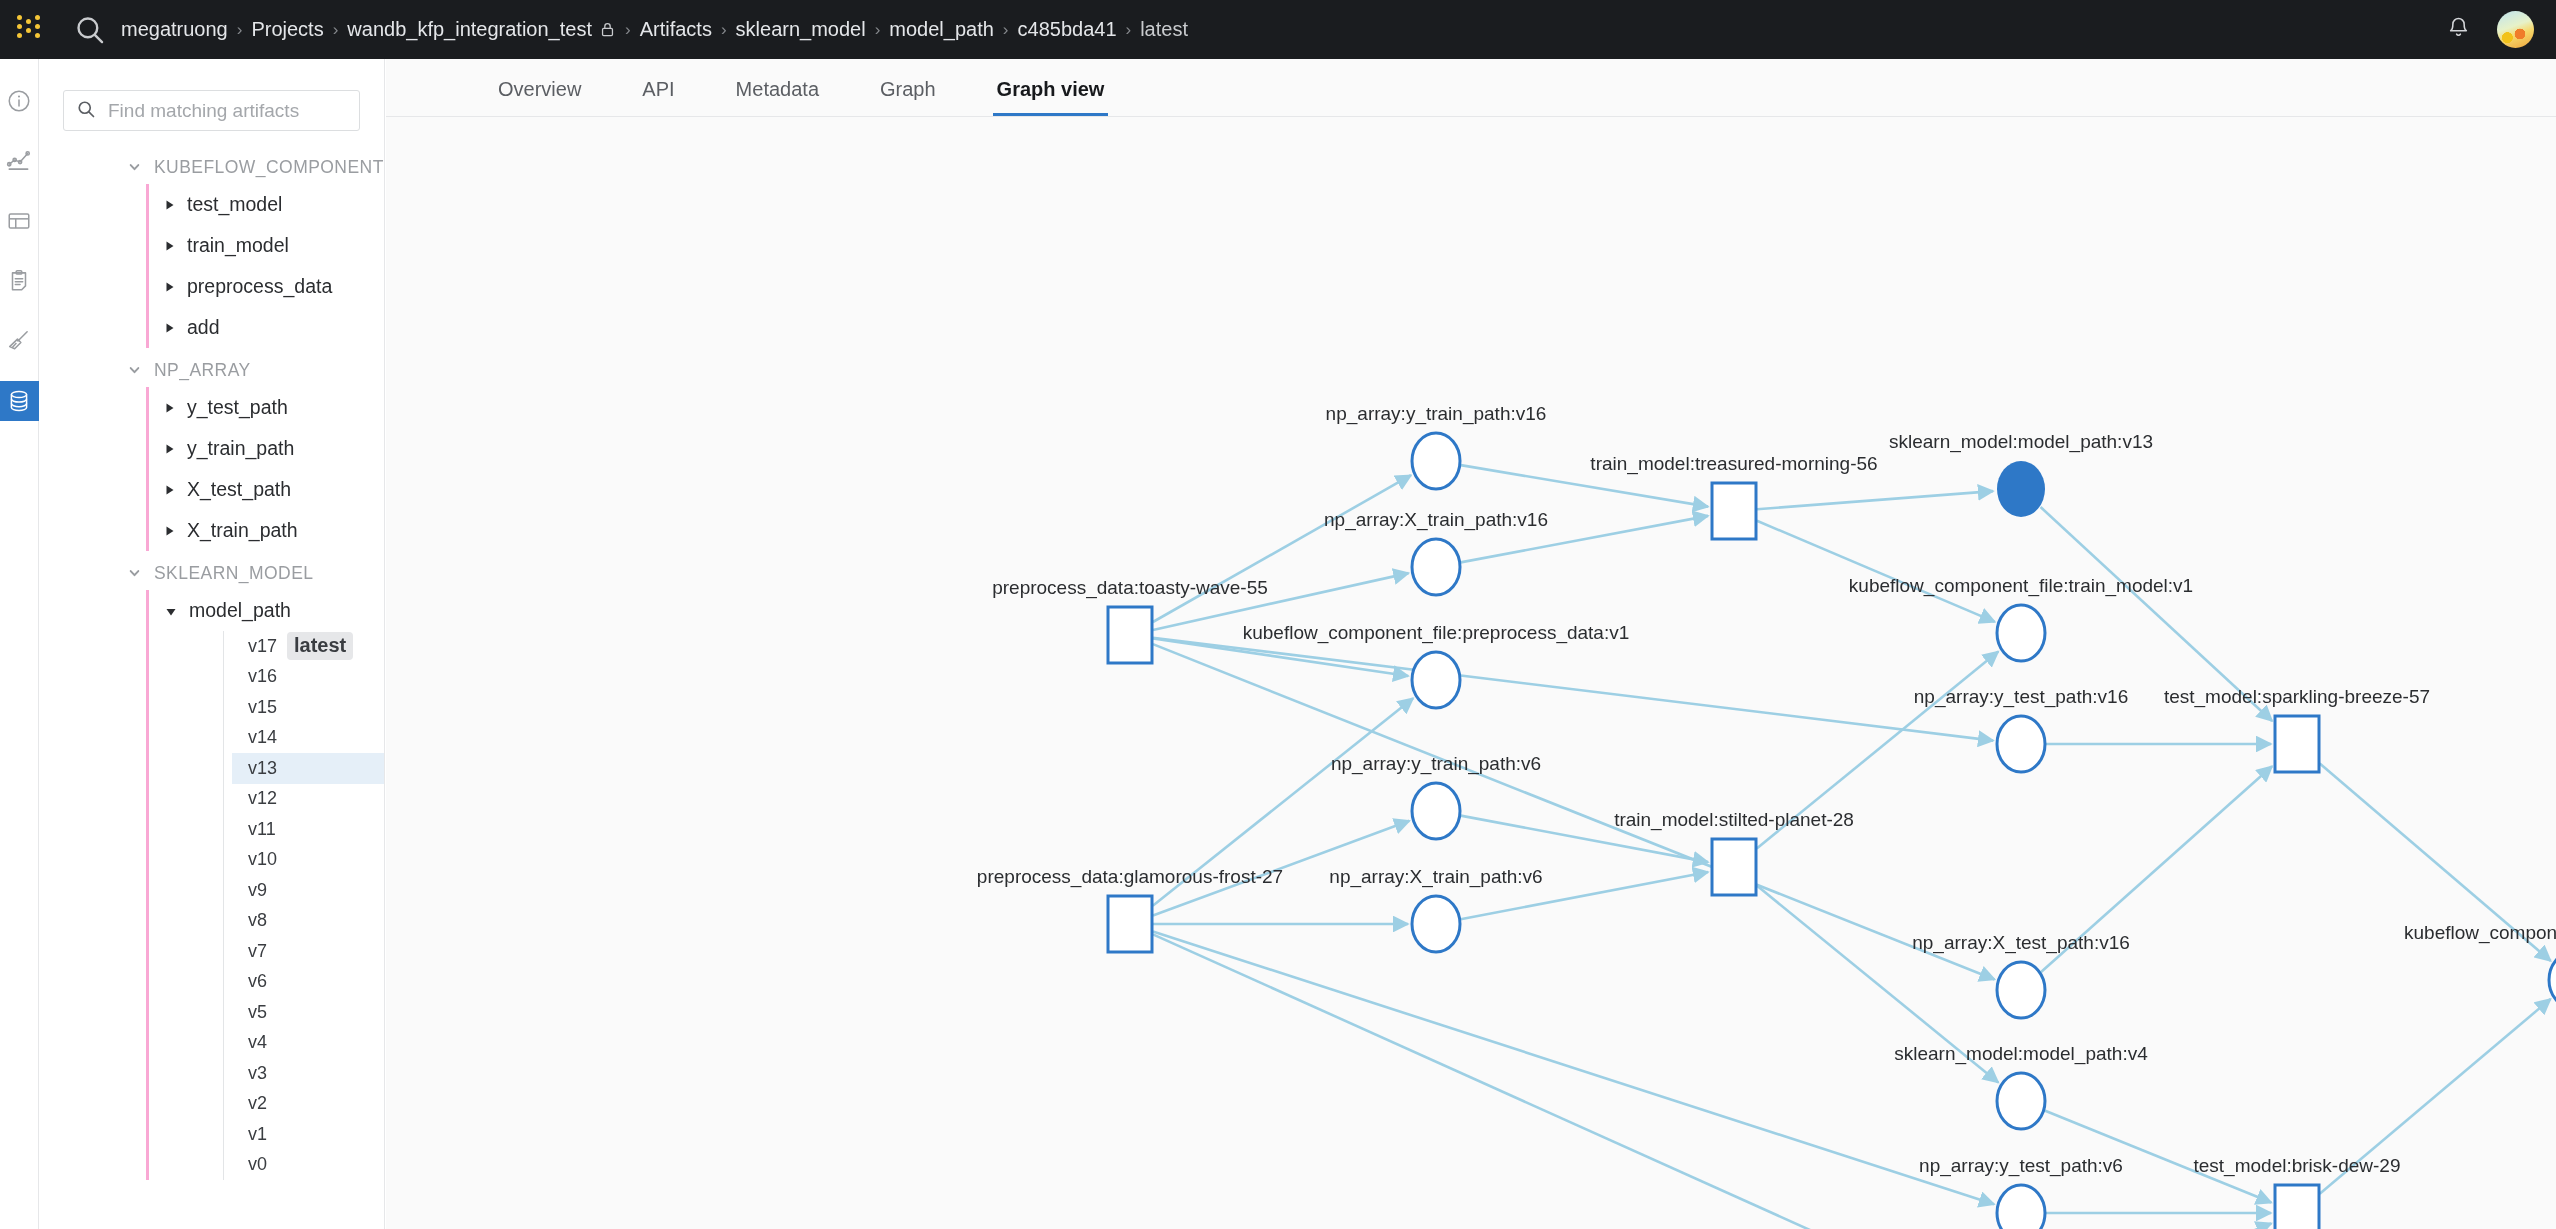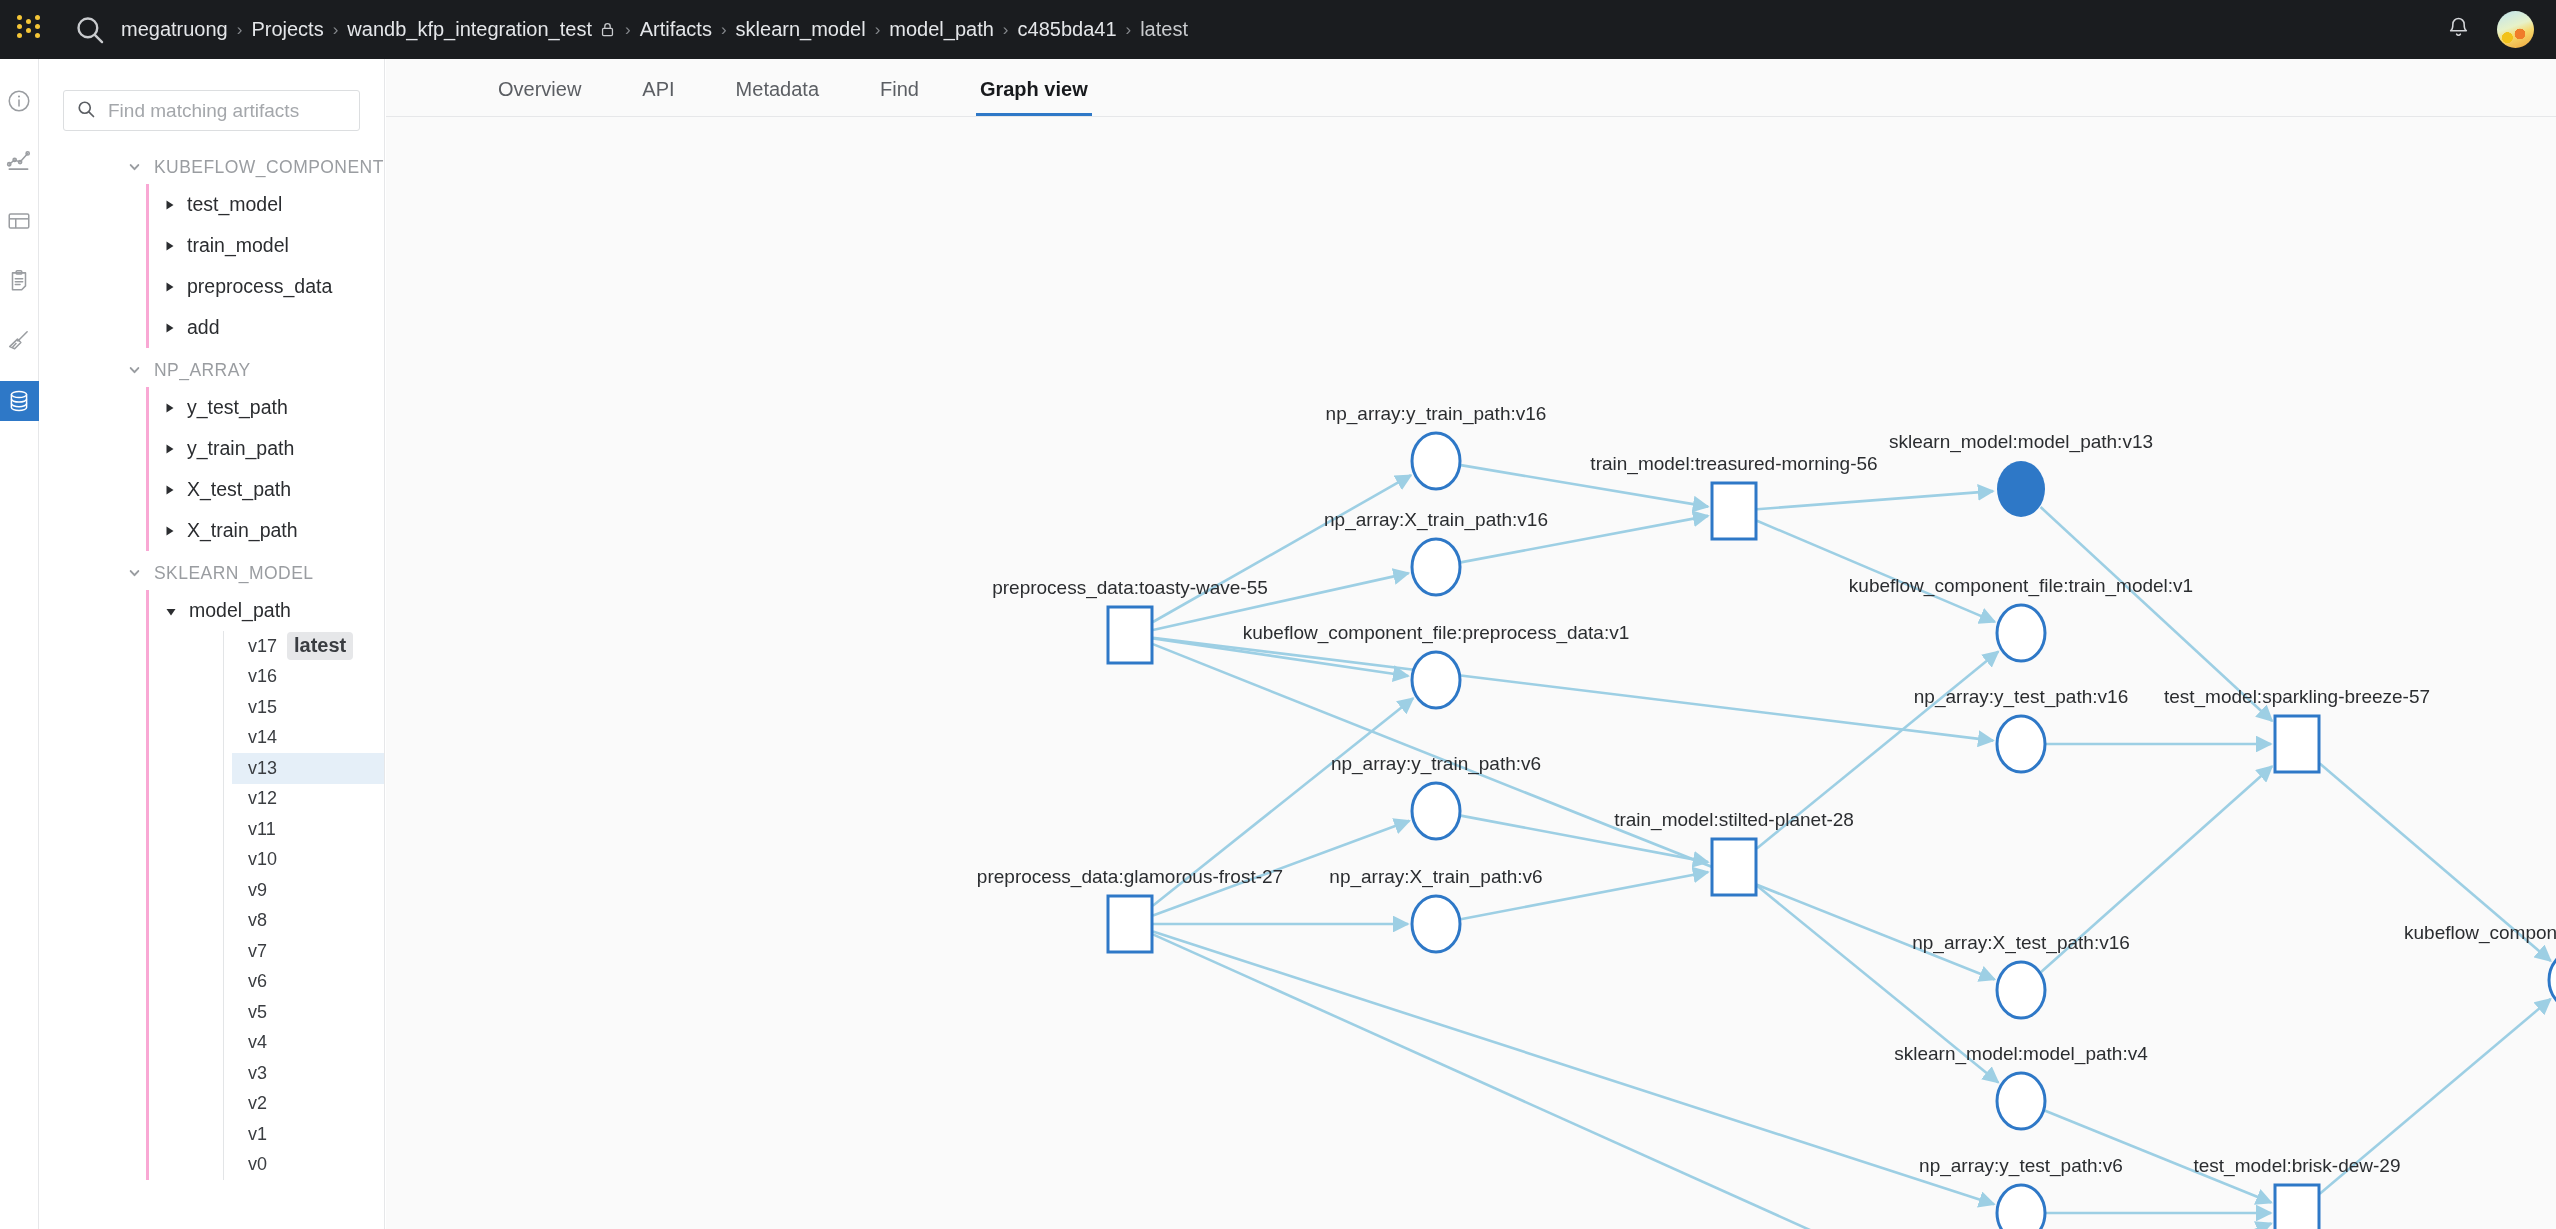--- a/index.html
+++ b/index.html
@@ -467,21 +467,21 @@
         </div>
       </div>
     </div>
 </div>
 
 <div id="main">
   <div id="tabs">
       <div class="tab">Overview</div>
       <div class="tab">API</div>
       <div class="tab">Metadata</div>
-      <div class="tab">Find</div>
+      <div class="tab">Graph</div>
       <div class="tab active">Graph view</div>
     </div>
 
 
   <div id="graph-wrap">
     <svg id="graph-svg" width="2170" height="1049" viewBox="0 0 2170 1049">
       <defs>
         <marker id="arrow" viewBox="0 0 10 10" refX="9" refY="5" markerWidth="6.5" markerHeight="6.5" orient="auto-start-reverse">
           <path d="M 0 0 L 10 5 L 0 10 z" fill="#9dcfe4"></path>
         </marker>

